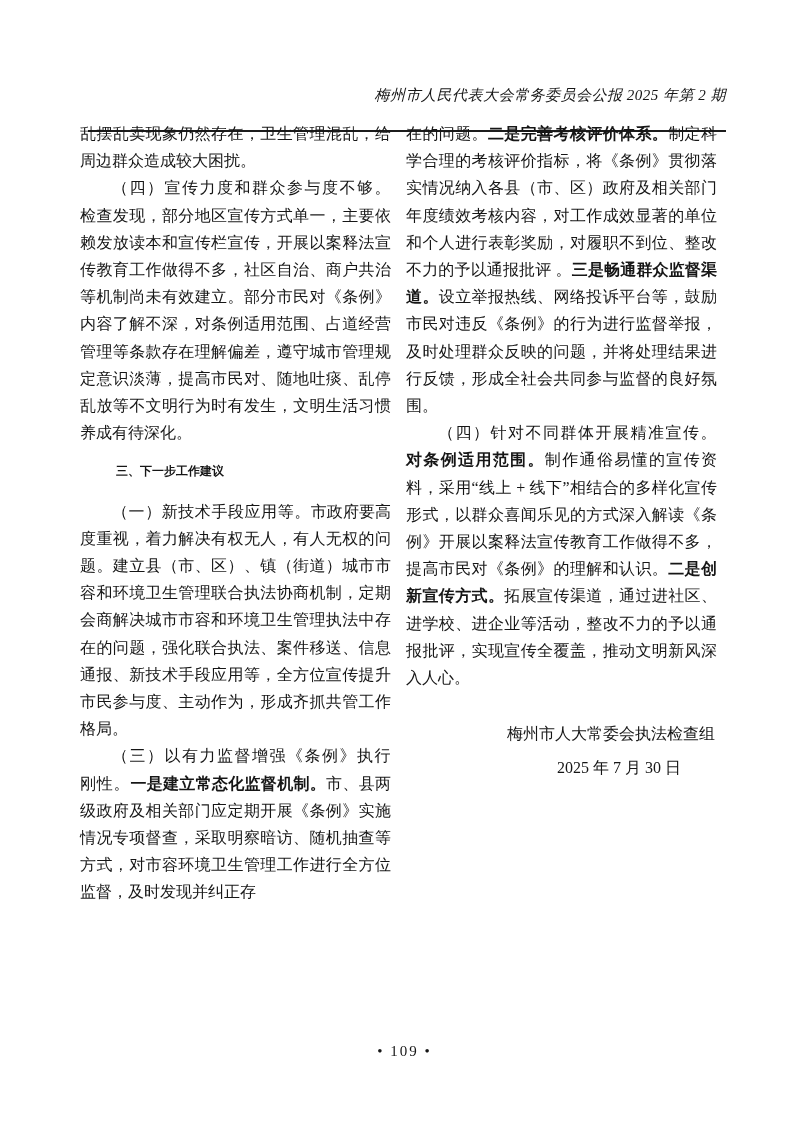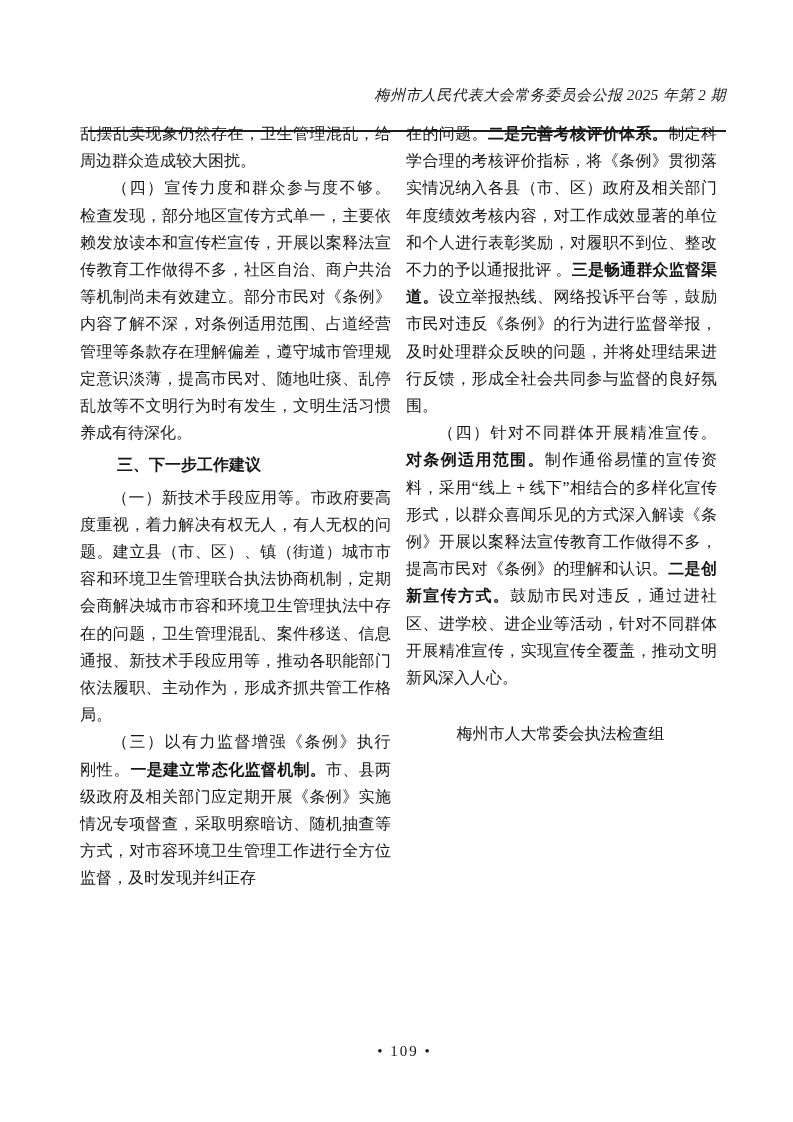--- a/index.html
+++ b/index.html
@@ -48,29 +48,29 @@
   .no-indent { text-indent: 0; }
   .kaiti {
     letter-spacing: 0.5px;
   }
   .heiti {
     font-weight: bold;
     font-family: "Liberation Sans", "DejaVu Sans", sans-serif;
     font-size: 16px;
   }
   .section-heading {
-    margin: 5px;
+    margin: 12px;
     text-indent: 2em;
     font-weight: bold;
     font-family: "Liberation Sans", "DejaVu Sans", sans-serif;
-    font-size: 16px;
+    font-size: 12px;
   }
   .signature-block {
     margin-top: 26px;
-    text-align: center;
+    text-align: right;
     line-height: 34px;
   }
   .signature-line { padding-right: 2px; }
   .date-line { padding-right: 36px; }
   .page-footer {
     position: absolute;
     bottom: 62px;
     left: 8px;
     width: 100%;
     text-align: center;
@@ -84,29 +84,30 @@
 <div class="page">
 
   <div class="page-header"><span>梅州市人民代表大会常务委员会公报 2025 年第 2 期</span></div>
 
   <div class="columns">
 
     <div class="col">
       <p class="para no-indent"><span>乱摆乱卖现象仍然存在，卫生管理混乱，给周边群众造成较大困扰。</span></p>
       <p class="para"><span class="kaiti">（四）宣传力度和群众参与度不够。</span><span>检查发现，部分地区宣传方式单一，主要依赖发放读本和宣传栏宣传，开展以案释法宣传教育工作做得不多，社区自治、商户共治等机制尚未有效建立。部分市民对《条例》内容了解不深，对条例适用范围、占道经营管理等条款存在理解偏差，遵守城市管理规定意识淡薄，提高市民对、随地吐痰、乱停乱放等不文明行为时有发生，文明生活习惯养成有待深化。</span></p>
       <p class="section-heading">三、下一步工作建议</p>
-      <p class="para"><span class="kaiti">（一）新技术手段应用等。</span><span>市政府要高度重视，着力解决有权无人，有人无权的问题。建立县（市、区）、镇（街道）城市市容和环境卫生管理联合执法协商机制，定期会商解决城市市容和环境卫生管理执法中存在的问题，卫生管理混乱、案件移送、信息通报、新技术手段应用等，推动各职能部门依法履职、主动作为，形成齐抓共管工作格局。</span></p>
+      <p class="para"><span class="kaiti">（一）新技术手段应用等。</span><span>市政府要高度重视，着力解决有权无人，有人无权的问题。建立县（市、区）、镇（街道）城市市容和环境卫生管理联合执法协商机制，定期会商解决城市市容和环境卫生管理执法中存在的问题，强化联合执法、案件移送、信息通报、新技术手段应用等，全方位宣传提升市民参与度、主动作为，形成齐抓共管工作格局。</span></p>
       <p class="para"><span class="kaiti">（三）以有力监督增强《条例》执行刚性。</span><span class="heiti">一是建立常态化监督机制。</span><span>市、县两级政府及相关部门应定期开展《条例》实施情况专项督查，采取明察暗访、随机抽查等方式，对市容环境卫生管理工作进行全方位监督，及时发现并纠正存</span></p>
     </div>
 
     <div class="col">
       <p class="para no-indent"><span>在的问题。</span><span class="heiti">二是完善考核评价体系。</span><span>制定科学合理的考核评价指标，将《条例》贯彻落实情况纳入各县（市、区）政府及相关部门年度绩效考核内容，对工作成效显著的单位和个人进行表彰奖励，对履职不到位、整改不力的予以通报批评 。</span><span class="heiti">三是畅通群众监督渠道。</span><span>设立举报热线、网络投诉平台等，鼓励市民对违反《条例》的行为进行监督举报，及时处理群众反映的问题，并将处理结果进行反馈，形成全社会共同参与监督的良好氛围。</span></p>
-      <p class="para"><span class="kaiti">（四）针对不同群体开展精准宣传。</span><span class="heiti">对条例适用范围。</span><span>制作通俗易懂的宣传资料，采用“线上 + 线下”相结合的多样化宣传形式，以群众喜闻乐见的方式深入解读《条例》开展以案释法宣传教育工作做得不多，提高市民对《条例》的理解和认识。</span><span class="heiti">二是创新宣传方式。</span><span>鼓励市民对违反，通过进社区、进学校、进企业等活动，针对不同群体开展精准宣传，实现宣传全覆盖，推动文明新风深入人心。</span></p>
+      <p class="para"><span class="kaiti">（四）针对不同群体开展精准宣传。</span><span class="heiti">对条例适用范围。</span><span>制作通俗易懂的宣传资料，采用“线上 + 线下”相结合的多样化宣传形式，以群众喜闻乐见的方式深入解读《条例》开展以案释法宣传教育工作做得不多，提高市民对《条例》的理解和认识。</span><span class="heiti">二是创新宣传方式。</span><span>拓展宣传渠道，通过进社区、进学校、进企业等活动，整改不力的予以通报批评，实现宣传全覆盖，推动文明新风深入人心。</span></p>
       <div class="signature-block">
         <div class="signature-line">梅州市人大常委会执法检查组</div>
+        <div class="date-line">2025 年 7 月 30 日</div>
       </div>
     </div>
 
   </div>
 
   <div class="page-footer">• 109 •</div>
 
 </div>
 
 </body></html>

